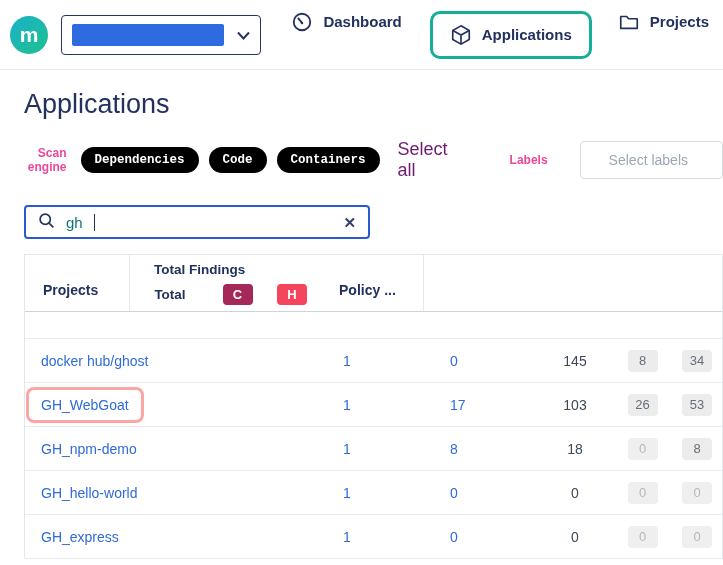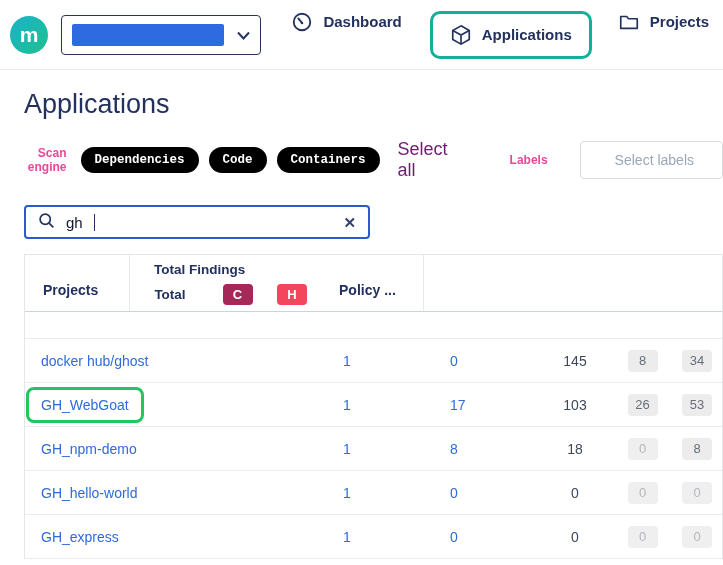--- a/index.html
+++ b/index.html
@@ -32,27 +32,27 @@
 
   .filter-row { margin-top: 19px; display: flex; align-items: center; }
   .filter-label { font-size: 12px; font-weight: 700; color: #ec4899; text-align: right; }
   .scan-label { margin-right: 14px; }
   .pill { background: #000000; color: #fff; font-size: 12.5px; font-weight: 700;
     padding: 6px 14px; border-radius: 14px; border: none; margin-right: 10px;
     cursor: pointer; font-family: Liberation Mono, monospace; }
   .select-all { font-size: 18px; color: #701a75; margin-left: 8px; cursor: pointer; }
   .labels-label { margin-left: 62px; }
   .labels-select { margin-left: 32px; width: 200px; height: 38px; border: 1px solid #d6dbe1;
-    border-radius: 4px; display: flex; align-items: center; padding: 0 28px; cursor: text; justify-content: flex-end; }
+    border-radius: 4px; display: flex; align-items: center; padding: 0 28px; cursor: text; }
   .placeholder { color: #9ca7b5; font-size: 14px; }
 
   .search-box { margin-top: 24px; width: 346px; height: 34px; border: 2px solid #2b59d0;
     border-radius: 4px; display: flex; align-items: center; padding: 0 12px; gap: 11px;
     cursor: text; }
-  .search-text { font-size: 15px; color: #0f172a; }
+  .search-text { font-size: 15px; color: #0f766e; }
   .caret { width: 1.5px; height: 17px; background: #22315e; display: inline-block; }
   .clear-x { margin-left: auto; color: #33406e; font-size: 15px; font-weight: 700;
     cursor: pointer; line-height: 1; }
 
   
   .table { margin-top: 15px; width: 699px; border: 1px solid #e3e6eb; border-bottom: none; }
   .thead { display: flex; height: 57px; border-bottom: 1px solid #ccd3dc; }
   .th { font-size: 14px; font-weight: 700; color: #22315e; display: flex;
     align-items: center; border-right: 1px solid #e6e9ed; padding-top: 14px; }
   .th-name { width: 300px; padding-left: 16px; gap: 10px; cursor: pointer; }
@@ -76,21 +76,21 @@
   .cell-name { padding-left: 16px; }
   .cell-projects { padding-left: 18px; }
   .cell-policy { padding-left: 20px; }
   .cell-total { text-align: center; font-size: 14px; color: #3c4858; }
   .cell-badge { display: flex; justify-content: center; }
   a.tlink { color: #2f6bd8; text-decoration: none; font-size: 14px; cursor: pointer; }
   .count { min-width: 30px; height: 22px; line-height: 22px; background: #ececec;
     border-radius: 4px; text-align: center; font-size: 13px; color: #666e79;
     padding: 0 4px; }
   .count.zero { color: #b3b8bf; background: #efefef; }
-  .row-ring { display: inline-block; border: 3px solid #22c55e; border-radius: 8px;
+  .row-ring { display: inline-block; border: 3px solid #fca5a5; border-radius: 8px;
     padding: 6px 12px; margin-left: -15px; text-align: center; }
 
   .funnel-icon { display: inline-block; }
 </style>
 </head>
 <body>
 
 <div class="topbar">
   <div class="logo">
     <span>m</span>

